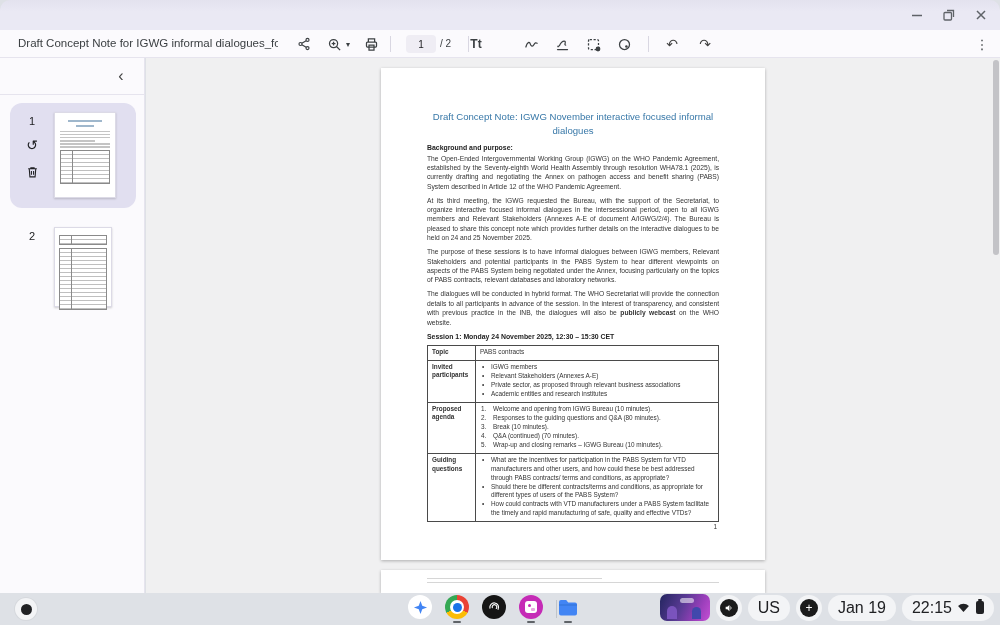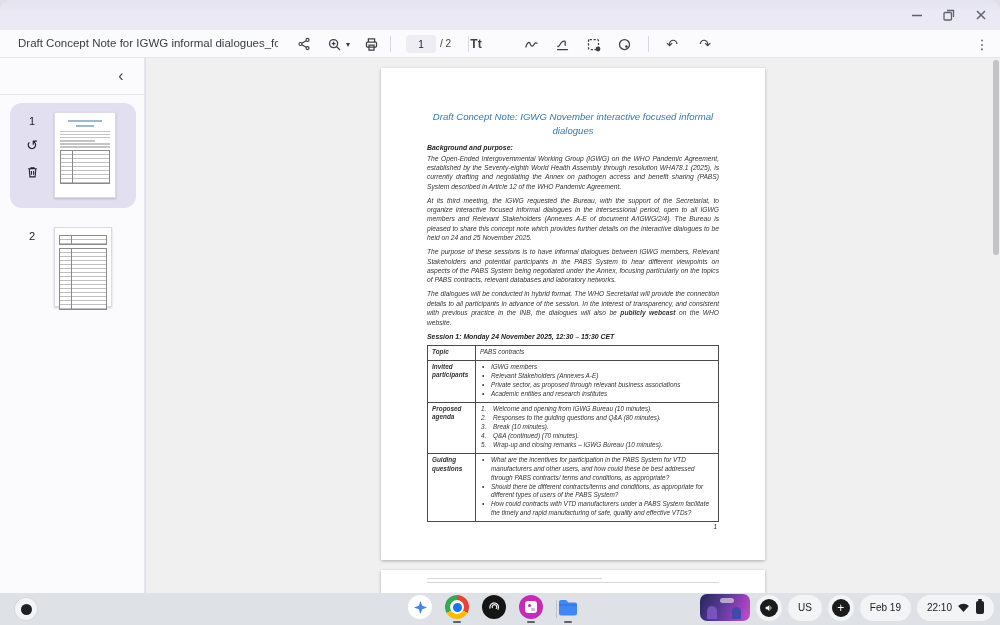--- a/index.html
+++ b/index.html
@@ -51,21 +51,21 @@
     background:repeating-linear-gradient(#fff 0 3.2px, #bfbfbf 3.2px 4px); }
   .mini-table::before { content:""; display:block; width:11px; height:100%; border-right:0.8px solid #8a8a8a; }
   .mt1 { height:34px; }
   .mt2 { height:62px; }
 
   
   .viewer { position:absolute; top:58px; left:146px; width:854px; height:535px; background:#f0f0f1; overflow:hidden; }
   .scrollbar { position:absolute; right:1px; top:0; width:6px; height:535px; }
   .scroll-thumb { position:absolute; right:0; top:2px; width:6px; height:195px; background:#c3c3c7; border-radius:3px; cursor:pointer; }
 
-  .page { position:absolute; left:235px; width:384px; background:#fff; box-shadow:0 1px 3px rgba(0,0,0,.28);font-style:italic; }
+  .page { position:absolute; left:235px; width:384px; background:#fff; box-shadow:0 1px 3px rgba(0,0,0,.28); }
   .page-1 { top:10px; height:492px; }
   .page-2 { top:512px; height:23px; padding:8px 46px 0; }
   .p2-line { height:1.4px; background:#d6d6d6; margin-bottom:2.5px; }
 
   .page-content { padding:0 46px; color:#333; }
   .doc-title { margin-top:42px; text-align:center; font-size:9.6px; line-height:13.5px; color:#3878a8; margin-bottom:7px; }
   .h-bold { font-size:6.9px; font-weight:700; color:#222; margin-bottom:2.5px; }
   .para { font-size:6.7px; line-height:9.4px; text-align:justify; margin-bottom:4.5px; }
   .session-h { font-size:6.9px; font-weight:700; color:#222; margin:6px 0 5px; }
 
@@ -105,21 +105,21 @@
   .status-area { position:absolute; right:6px; top:594px; display:flex; align-items:center; gap:6px; }
   .pip { width:50px; height:27px; border-radius:7px; cursor:pointer; overflow:hidden; position:relative;
     background:linear-gradient(115deg,#23255f 0%,#5b3b96 45%,#9b3fbb 75%,#c44fd4 100%); }
   .pip::before { content:""; position:absolute; left:7px; bottom:2px; width:10px; height:13px; border-radius:5px 5px 0 0; background:#7e57c2; opacity:.9; }
   .pip::after { content:""; position:absolute; right:9px; bottom:2px; width:9px; height:12px; border-radius:5px 5px 0 0; background:#3949ab; opacity:.9; }
   .pip-glint { position:absolute; left:20px; top:4px; width:14px; height:5px; border-radius:3px; background:rgba(255,255,255,.55); }
   .tray-circle { width:26px; height:26px; border-radius:50%; background:#f3f4f6; display:flex; align-items:center; justify-content:center; cursor:pointer; }
   .dark-dot { width:18px; height:18px; border-radius:50%; background:#1b1b1b; color:#fff; display:flex; align-items:center;
     justify-content:center; font-size:12px; line-height:1; }
   .pill { height:26px; background:#f3f4f6; border-radius:13px; display:flex; align-items:center; padding:0 10px;
-    font-size:10px; color:#202124; cursor:pointer; gap:5px; }
+    font-size:16px; color:#202124; cursor:pointer; gap:5px; }
   .battery { width:8px; height:13px; background:#202124; border-radius:2px; position:relative; margin-left:1px; }
   .battery::before { content:""; position:absolute; top:-2.5px; left:2px; width:4px; height:2.5px; border-radius:1px; background:#202124; }
 </style>
 </head>
 <body>
 
 <div class="screen">
 
   <div class="titlebar">
     <div class="win-controls">
@@ -372,23 +372,23 @@
         <svg width="10" height="10" viewBox="0 0 24 24" fill="#fff">
             <path d="M4 9 h4 l5-4.5 v15 L8 15 H4 Z"></path>
             <path d="M15.5 8.5 a5 5 0 0 1 0 7" stroke="#fff" stroke-width="2" fill="none"></path>
           </svg>
       </div>
     </div>
     <div class="pill">US</div>
     <div class="tray-circle">
       <div class="dark-dot">+</div>
     </div>
-    <div class="pill">Feb 19</div>
+    <div class="pill">Jan 19</div>
     <div class="pill">
-      <span>22:10</span>
+      <span>22:15</span>
       <span style="display:flex">
         <svg width="13" height="11" viewBox="0 0 24 20">
             <path d="M12 18.5 L2 7 a15 15 0 0 1 20 0 Z" fill="#202124"></path>
           </svg>
       </span>
       <span class="battery"></span>
     </div>
   </div>
 
 </div>

